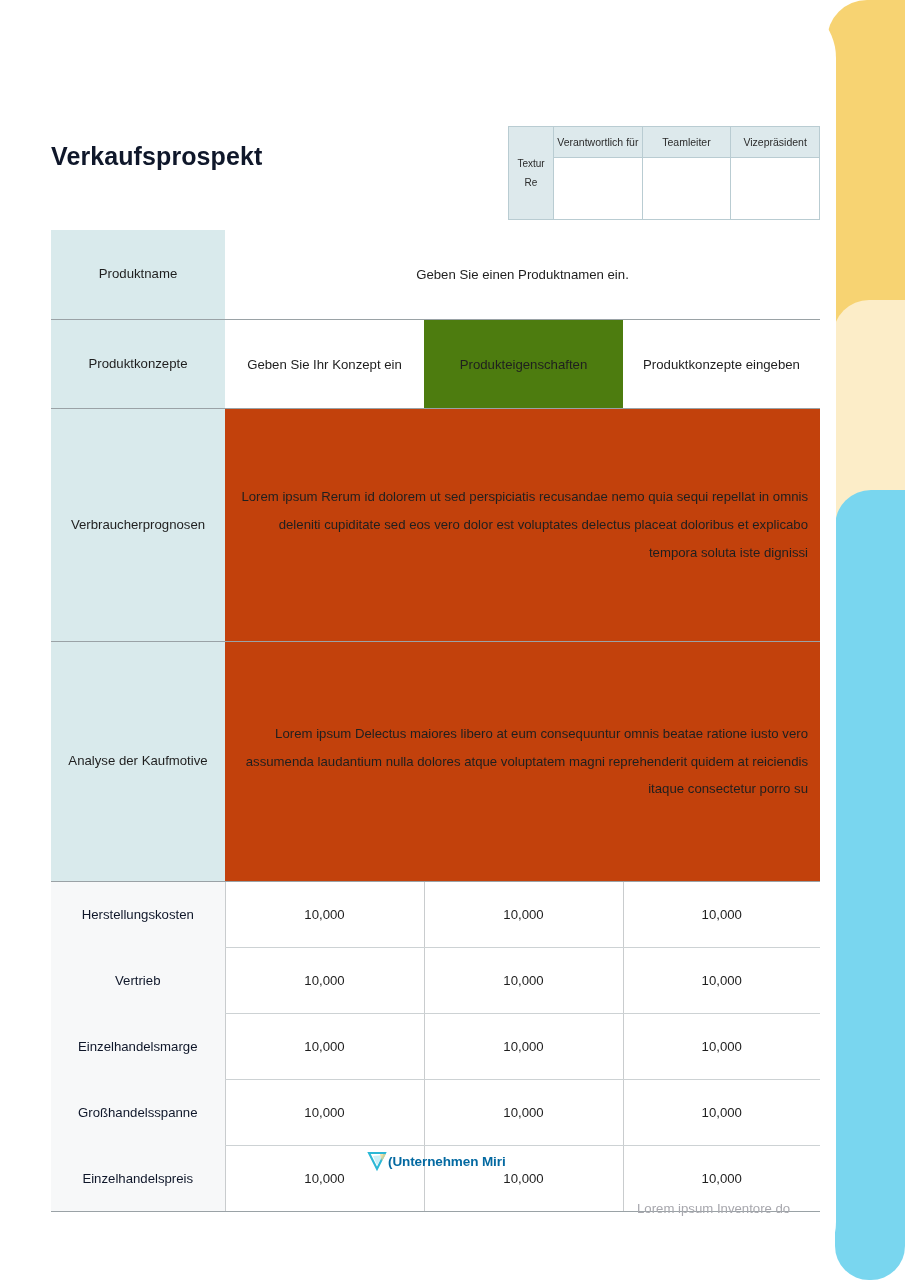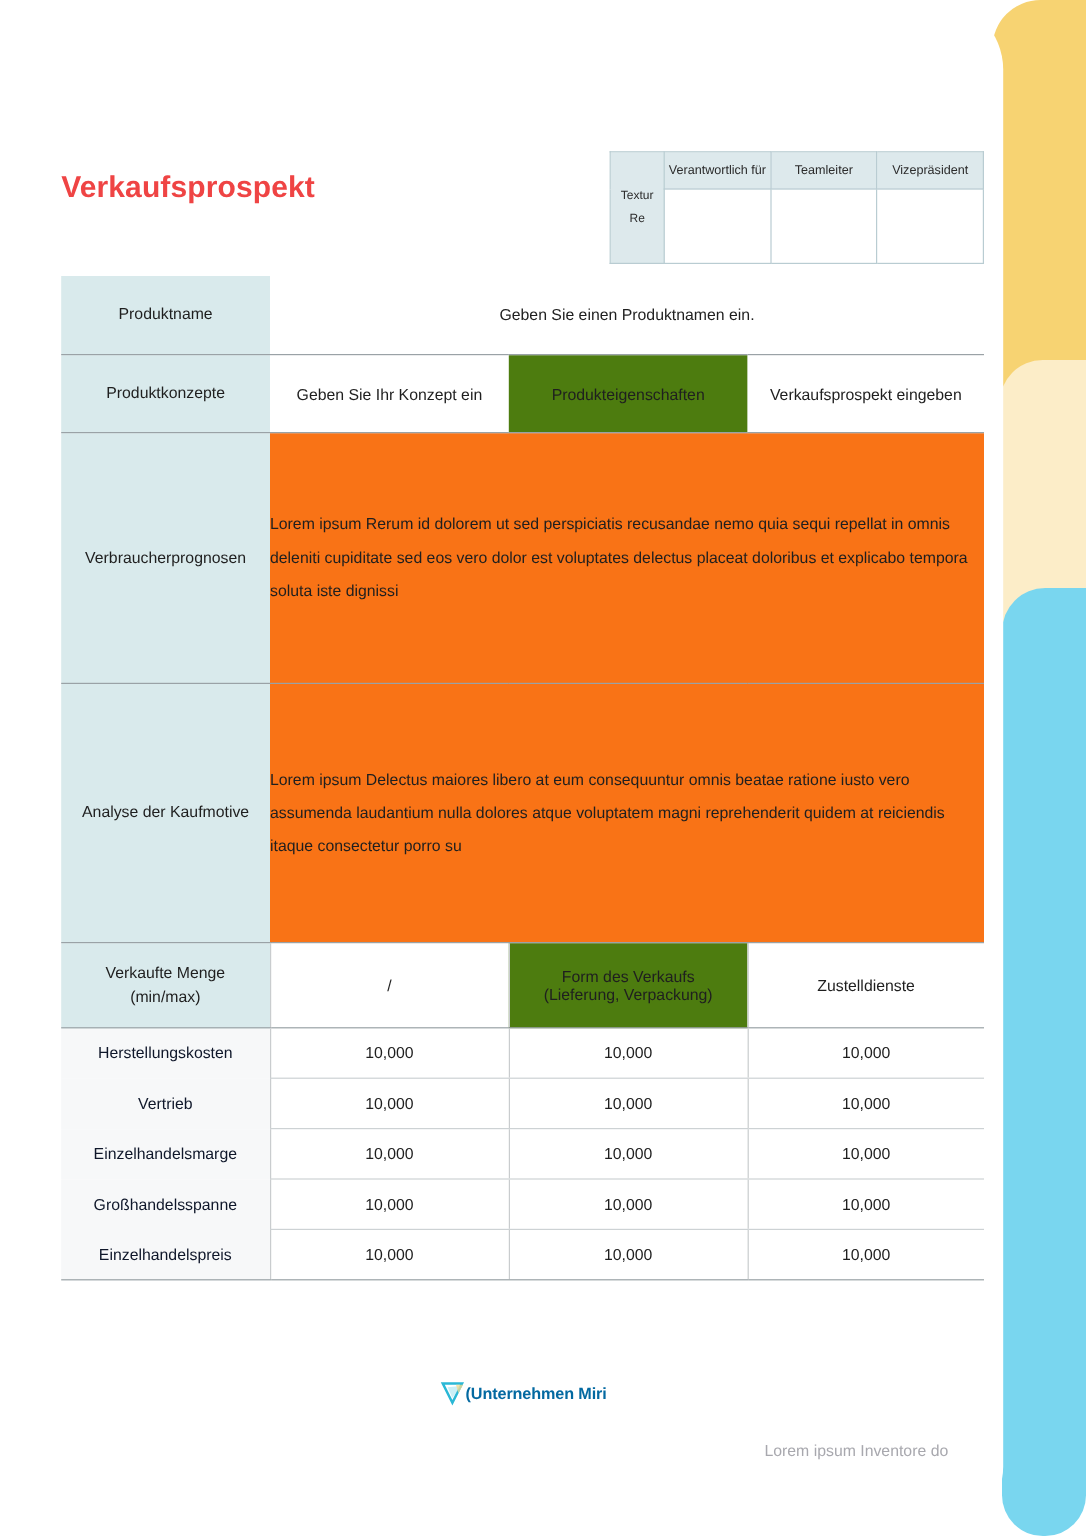--- a/index.html
+++ b/index.html
@@ -77,21 +77,21 @@
     height: 1280px;
     z-index: 2;
   }
 
   .doc-title {
     position: absolute;
     left: 51px;
     top: 142px;
     font-size: 25px;
     font-weight: bold;
-    color: #ef4444;
+    color: #0f172a;
     letter-spacing: 0.1px;
   }
 
   
   .approval-table {
     position: absolute;
     left: 508px;
     top: 126px;
     width: 312px;
     border-collapse: collapse;
@@ -124,40 +124,40 @@
   
   .main-table {
     position: absolute;
     left: 51px;
     top: 230px;
     width: 769px;
     border-collapse: collapse;
     table-layout: fixed;
   }
   .main-table td {
-    padding: 0;
+    padding: 12px;
     vertical-align: middle;
     font-size: 13.2px;
     color: #1f1f1f;
     border-bottom: 1px solid #9aa2a6;
   }
   .rowlabel {
     background: #d9eaec;
     text-align: center;
     width: 174px;
     font-size: 13.2px;
     color: #161616;
     line-height: 1.55;
   }
   .cell-center { text-align: center; background: #ffffff; }
   .cell-tint   { text-align: center; background: #4d7c0f; }
   .cell-text {
-    background: #f97316;
+    background: #c2410c;
     padding: 0 16px 0 26px;
-    text-align: left;
+    text-align: right;
     line-height: 2.12;
     font-size: 13.2px;
     color: #242424;
   }
   .vline { border-left: 1px solid #c9ccce; }
 
   .r-name td   { height: 65px; }
   .r-concept td{ height: 64px; margin-left: 12px; }
   .r-forecast td { height: 208px; vertical-align: middle; }
   .r-motive td   { height: 215px; vertical-align: middle; }
@@ -257,45 +257,33 @@
     <tbody>
         <tr class="r-name">
       <td class="rowlabel">Produktname</td>
       <td class="cell-center" colspan="3">Geben Sie einen Produktnamen ein.</td>
     </tr>
 
     <tr class="r-concept">
       <td class="rowlabel">Produktkonzepte</td>
       <td class="cell-center">Geben Sie Ihr Konzept ein</td>
       <td class="cell-tint">Produkteigenschaften</td>
-      <td class="cell-center">Verkaufsprospekt eingeben</td>
+      <td class="cell-center">Produktkonzepte eingeben</td>
     </tr>
 
     <tr class="r-forecast">
       <td class="rowlabel">Verbraucherprognosen</td>
       <td class="cell-text" colspan="3">Lorem ipsum Rerum id dolorem ut sed perspiciatis recusandae nemo quia sequi repellat in omnis deleniti cupiditate sed eos vero dolor est voluptates delectus placeat doloribus et explicabo tempora soluta iste dignissi</td>
     </tr>
 
     <tr class="r-motive">
       <td class="rowlabel">Analyse der Kaufmotive</td>
       <td class="cell-text" colspan="3">Lorem ipsum Delectus maiores libero at eum consequuntur omnis beatae ratione iusto vero assumenda laudantium nulla dolores atque voluptatem magni reprehenderit quidem at reiciendis itaque consectetur porro su</td>
     </tr>
 
-    <tr class="r-qty">
-      <td class="rowlabel">
-        <div>Verkaufte Menge</div>
-        <div>(min/max)</div>
-      </td>
-      <td class="cell-center vline">/</td>
-      <td class="cell-tint vline">
-        <div>Form des Verkaufs</div>
-        <div>(Lieferung, Verpackung)</div>
-      </td>
-      <td class="cell-center vline">Zustelldienste</td>
-    </tr>
 
 
     <tr class="data-row">
       <td class="rowlabel-light">Herstellungskosten</td>
       <td class="vline">10,000</td>
       <td class="vline">10,000</td>
       <td class="vline">10,000</td>
     </tr>
 
     <tr class="data-row">

